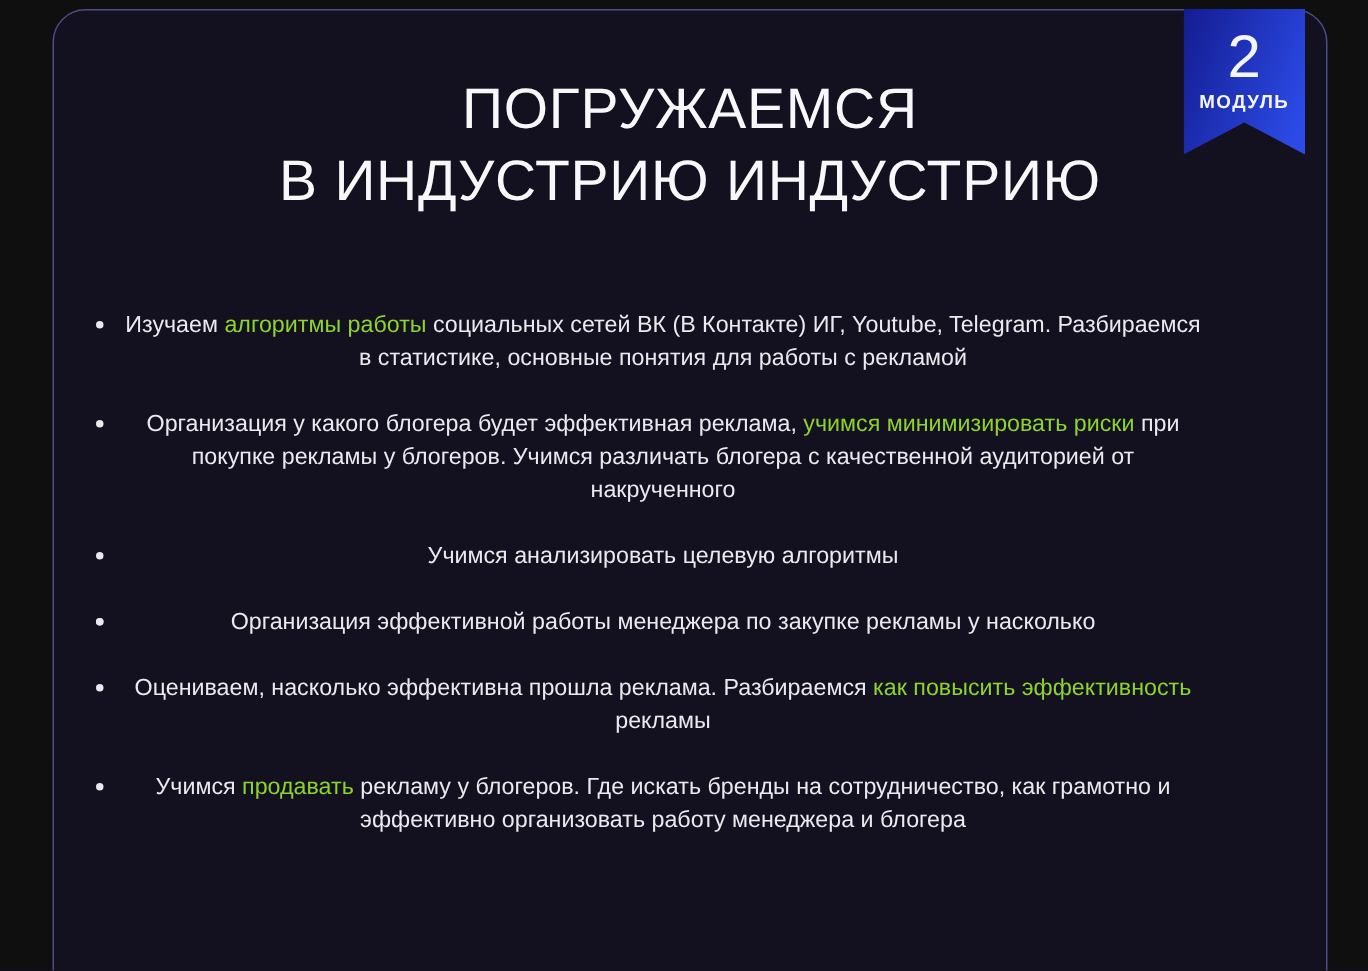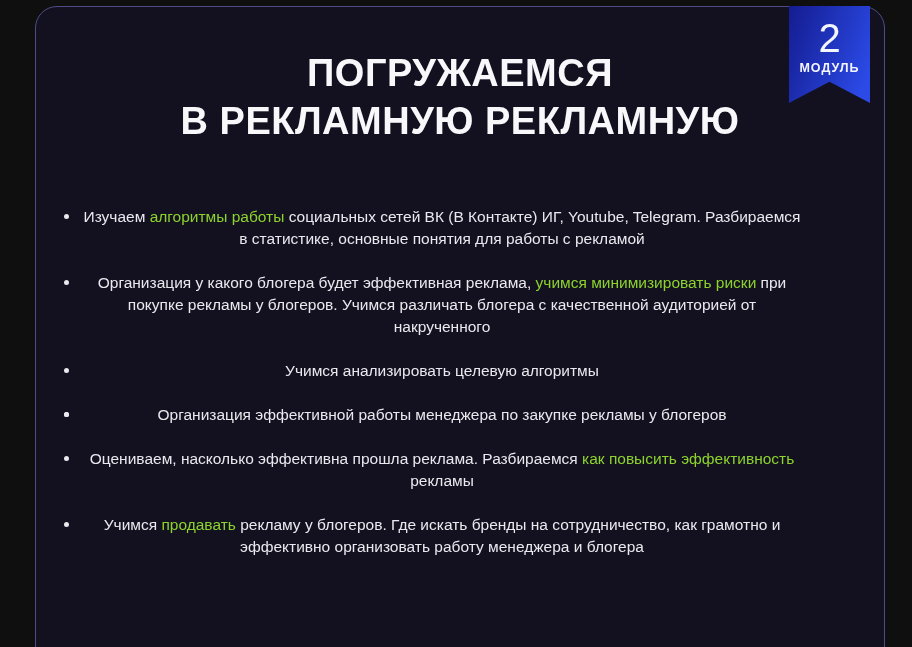--- a/index.html
+++ b/index.html
@@ -49,21 +49,21 @@
     color:var(--badge-text);
     font-size:12.5px;
     font-weight:700;
     letter-spacing:1px;
     margin-top:3px;
   }
   .title{
     text-align:center;
     color:var(--title-text);
     font-size:38px;
-    font-weight:700;
+    font-weight:400;
     line-height:48px;
     letter-spacing:0.5px;
   }
   .topics{
     list-style:none;
     margin-top:61px;
     margin-left:28px;
     margin-right:40px;
   }
   .topics li{
@@ -91,26 +91,26 @@
 
 <div class="card">
 
   <div class="badge">
     <span class="badge-number">2</span>
     <span class="badge-label">МОДУЛЬ</span>
   </div>
 
   <h1 class="title">
     <span style="display:block">ПОГРУЖАЕМСЯ</span>
-    <span style="display:block">В РЕКЛАМНУЮ РЕКЛАМНУЮ</span>
+    <span style="display:block">В ИНДУСТРИЮ ИНДУСТРИЮ</span>
   </h1>
 
   <ul class="topics">
       <li><span class="bullet"></span><span><span class="plain">Изучаем </span><span class="hl">алгоритмы работы</span><span class="plain"> социальных сетей ВК (В Контакте) ИГ, Youtube, Telegram. Разбираемся в статистике, основные понятия для работы с рекламой</span></span></li>
       <li><span class="bullet"></span><span><span class="plain">Организация у какого блогера будет эффективная реклама, </span><span class="hl">учимся минимизировать риски</span><span class="plain"> при покупке рекламы у блогеров. Учимся различать блогера с качественной аудиторией от накрученного</span></span></li>
       <li><span class="bullet"></span><span><span class="plain">Учимся анализировать целевую алгоритмы</span></span></li>
       <li><span class="bullet"></span></li>
-      <li><span class="bullet"></span><span><span class="plain">Организация эффективной работы менеджера по закупке рекламы у блогеров</span></span></li>
+      <li><span class="bullet"></span><span><span class="plain">Организация эффективной работы менеджера по закупке рекламы у насколько</span></span></li>
       <li><span class="bullet"></span><span><span class="plain">Оцениваем, насколько эффективна прошла реклама. Разбираемся </span><span class="hl">как повысить эффективность</span><span class="plain"> рекламы</span></span></li>
       <li><span class="bullet"></span><span><span class="plain">Учимся </span><span class="hl">продавать</span><span class="plain"> рекламу у блогеров. Где искать бренды на сотрудничество, как грамотно и эффективно организовать работу менеджера и блогера</span></span></li>
     </ul>
 
 </div>
 
 </body></html>

